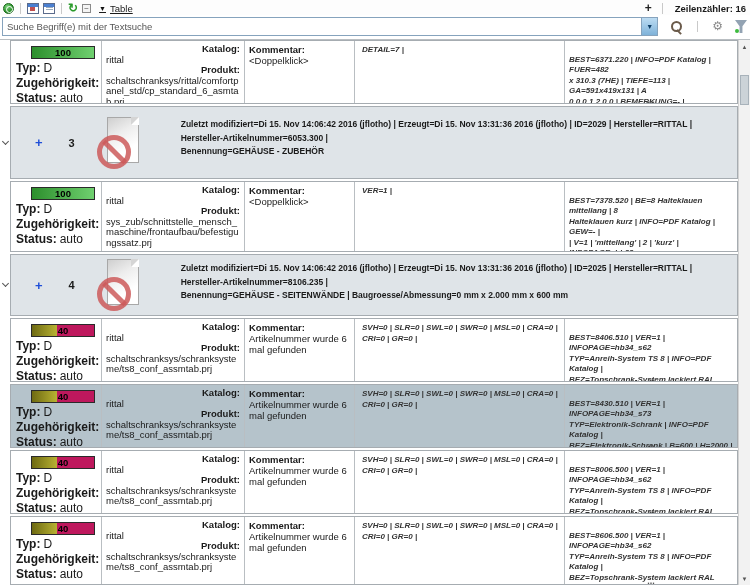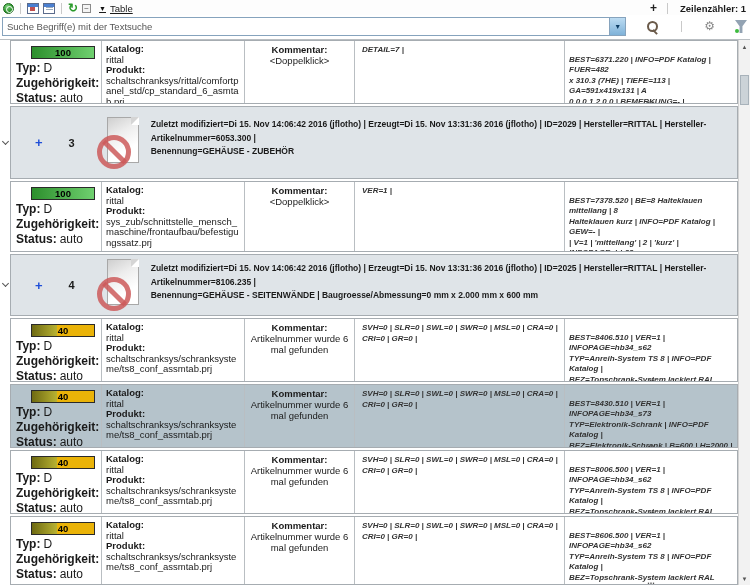--- a/index.html
+++ b/index.html
@@ -24,21 +24,21 @@
   .icon-refresh { color:#2a9a2a; font-size:12px; font-weight:bold; line-height:11px; }
   .icon-sqminus { width:9px; height:9px; border:1px solid #8a8a8a; background:#f4f4f4; color:#555;
              font-size:8px; line-height:7px; text-align:center; }
   .tbl-drop { display:flex; align-items:center; gap:4px; margin-left:4px;text-decoration:underline; }
   .tbl-drop .arr { font-size:7px; color:#111; }
   .toolbar .spacer { flex:1; }
   .icon-plus { font-size:12px; font-weight:bold; color:#222; line-height:11px; margin-right:4px; }
   .rowcounter { font-size:9.5px; font-weight:bold; padding:0 2px 0 6px; }
 
   
-  .searchbar { height:25px; display:flex; align-items:center; padding:2px 3px 3px 2px; gap:20px;
+  .searchbar { height:25px; display:flex; align-items:center; padding:2px 3px 3px 2px; gap:12px;
                border-bottom:1px solid #b9bec2; }
   .combo { flex:1; display:flex; height:19px; border:1px solid #86a3bd; background:#fff; }
   .combo input { flex:1; border:0; outline:none; font-family:"Liberation Sans",sans-serif;
                  font-size:9.5px; color:#444; padding:0 4px; }
   .combo input::placeholder { color:#555; opacity:1; }
   .combo-btn { width:16px; background:linear-gradient(#bcdcf2, #7fb2d9); border-left:1px solid #86a3bd;
                color:#0c3c64; font-size:7px; display:flex; align-items:center; justify-content:center; }
   .icon-mag { width:13px; height:13px; position:relative; }
   .icon-mag::before { content:""; position:absolute; left:1px; top:1px; width:7px; height:7px;
                border:2px solid #6a5a4a; border-radius:50%; }
@@ -59,37 +59,37 @@
   .gut { width:10px; flex:0 0 10px; display:flex; align-items:center; justify-content:center; }
   .chev { width:5px; height:5px; border-right:1.2px solid #555; border-bottom:1.2px solid #555;
           transform:rotate(45deg); margin-top:-3px; }
 
   .dbox { flex:1; display:grid; grid-template-columns:91px 143px 110px 210px 1fr;
           border:1px solid #a6acb1; background:#fff; overflow:hidden; }
   .sel .dbox { background:#b5c3cb; }
   .cell { border-right:1px solid #b9bec2; padding:3px 4px; overflow:hidden; position:relative; }
   .cell:last-child { border-right:0; }
 
-  .pbar { width:64px; height:13px; border:1px solid #2a2a2a; background:#eab308; position:relative;
+  .pbar { width:64px; height:13px; border:1px solid #2a2a2a; background:#be185d; position:relative;
           margin:2px 0 4px 16px; }
   .pfill { height:100%; }
   .pfill.green { background:linear-gradient(90deg,#2d8f2d,#6fd06f); }
   .pfill.olive { background:linear-gradient(90deg,#6e6a12,#b8b232); }
   .fill-100 { width:100%; } .fill-40 { width:40%; }
   .pval { position:absolute; top:0; left:0; right:0; text-align:center; font-size:9.5px;
           font-weight:bold; line-height:12px; color:#000; }
   .kv { font-size:12px; line-height:11px; margin:3px 0 4px 1px; white-space:nowrap; }
   .k  { font-weight:bold; }
   .v  { margin-left:3px; }
 
   .cat { font-size:9.5px; line-height:10.5px; }
   .cat .path { word-break:break-all; }
-  .cat .k { display:block; }
-
-  .komm { text-align:center; font-size:9.5px; line-height:11px; }
+  .cat .k { display:block;text-align:right; }
+
+  .komm { font-size:9.5px; line-height:11px; }
 
   .attrs, .best { font-size:8px; font-style:italic; font-weight:bold; color:#333;
                   line-height:10.5px; white-space:pre-line; }
   .attrs { padding-left:7px; padding-top:4px; }
   .best  { padding-left:4px; padding-top:3px; }
   .more { position:absolute; bottom:-1px; left:0; right:0; text-align:center; font-size:9px;
           font-weight:bold; font-style:normal; color:#555; line-height:8px; }
 
   
   .gbox { flex:1; display:flex; align-items:center; border:1px solid #a6acb1; background:#dfe4e8; overflow:hidden; }
@@ -98,21 +98,21 @@
   .docicon { width:42px; height:52px; position:relative; margin-left:22px; flex:0 0 42px; align-self:center; }
   .page { position:absolute; right:0; top:0; width:32px; height:46px; background:
           linear-gradient(150deg,#cfcfcf 0%,#ededed 35%,#ffffff 70%); border:1px solid #a8a8a8; }
   .page::after { content:""; position:absolute; right:-1px; top:-1px; width:0; height:0;
           border-top:8px solid #fff; border-left:8px solid #d5d5d5; transform:rotate(90deg); }
   .noimg { position:absolute; left:0; bottom:0; width:34px; height:34px; border-radius:50%;
           border:5px solid rgba(205,90,90,.85); }
   .noimg::after { content:""; position:absolute; left:10px; top:-3px; width:5px; height:30px;
           background:rgba(205,90,90,.85); transform:rotate(-45deg); }
   .gtext { flex:1; align-self:flex-start; padding:11px 10px 0 12px; font-size:8.5px; font-weight:bold;
-           line-height:13.5px; white-space:pre-line; }
+           line-height:13.5px; white-space:pre-line;margin-left:30px; }
 
   
   .h-r0{height:64px} .h-g1{height:73px} .h-r2{height:71px} .h-g3{height:62px}
   .h-r4{height:64px} .h-r5{height:64px} .h-r6{height:64px} .h-r7{height:69px; margin-bottom:0;}
 
   
   .vscroll { width:12px; flex:0 0 12px; background:#f2f2f2; border-left:1px solid #d2d2d2;
              display:flex; flex-direction:column; }
   .sbtn { height:13px; display:flex; align-items:center; justify-content:center; font-size:6px;
           color:#555; background:#f2f2f2; }
@@ -133,21 +133,21 @@
     <span class="tsep"></span>
     <span class="icon-refresh">↻</span>
     <span class="icon-sqminus">−</span>
     <span class="tbl-drop">
       <span class="arr">▼</span>
       <span>Table</span>
     </span>
     <span class="spacer"></span>
     <span class="icon-plus">+</span>
     <span class="tsep"></span>
-    <span class="rowcounter">Zeilenzähler: 1</span>
+    <span class="rowcounter">Zeilenzähler: 16</span>
   </div>
 
   <div class="searchbar">
     <div class="combo">
       <input type="text" placeholder="Suche Begriff(e) mit der Textsuche" style="">
       <div class="combo-btn">
         <span>▼</span>
       </div>
     </div>
     <span class="icon-mag"></span>

